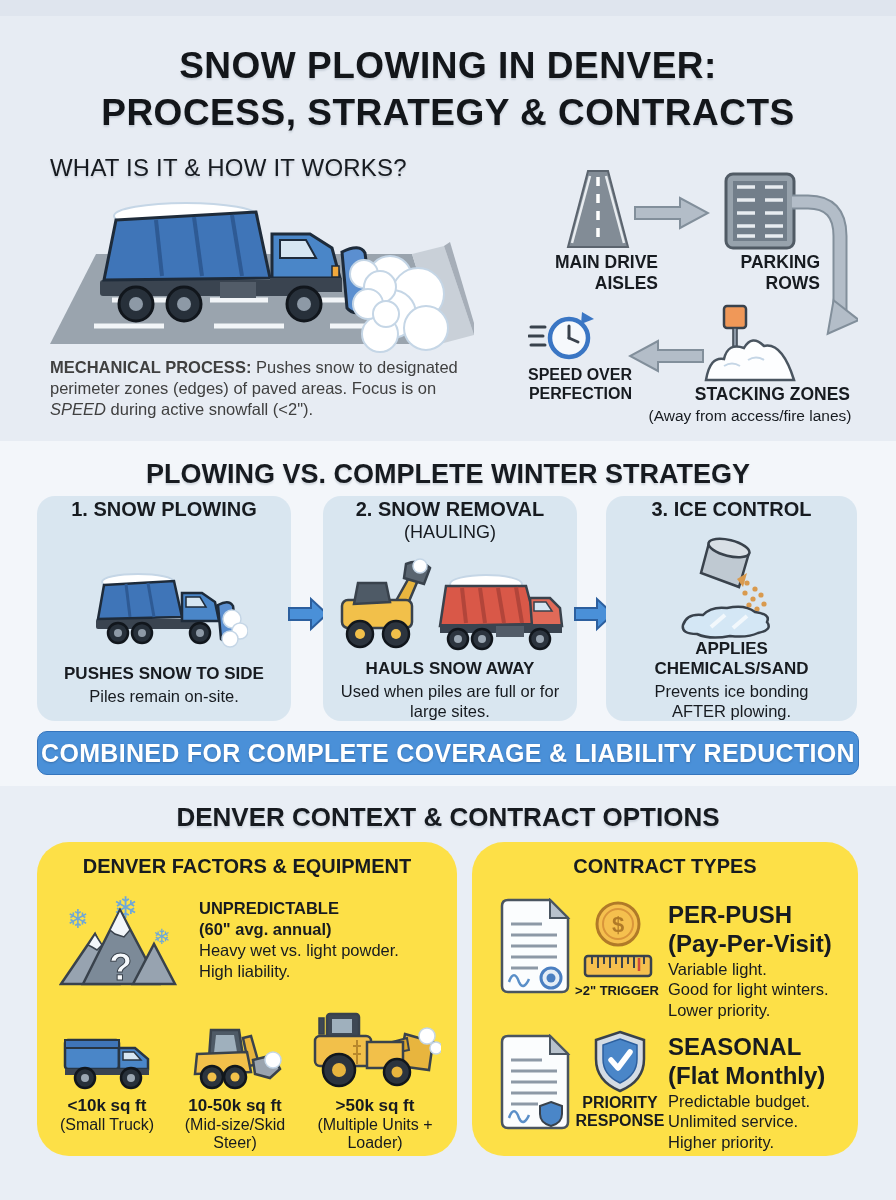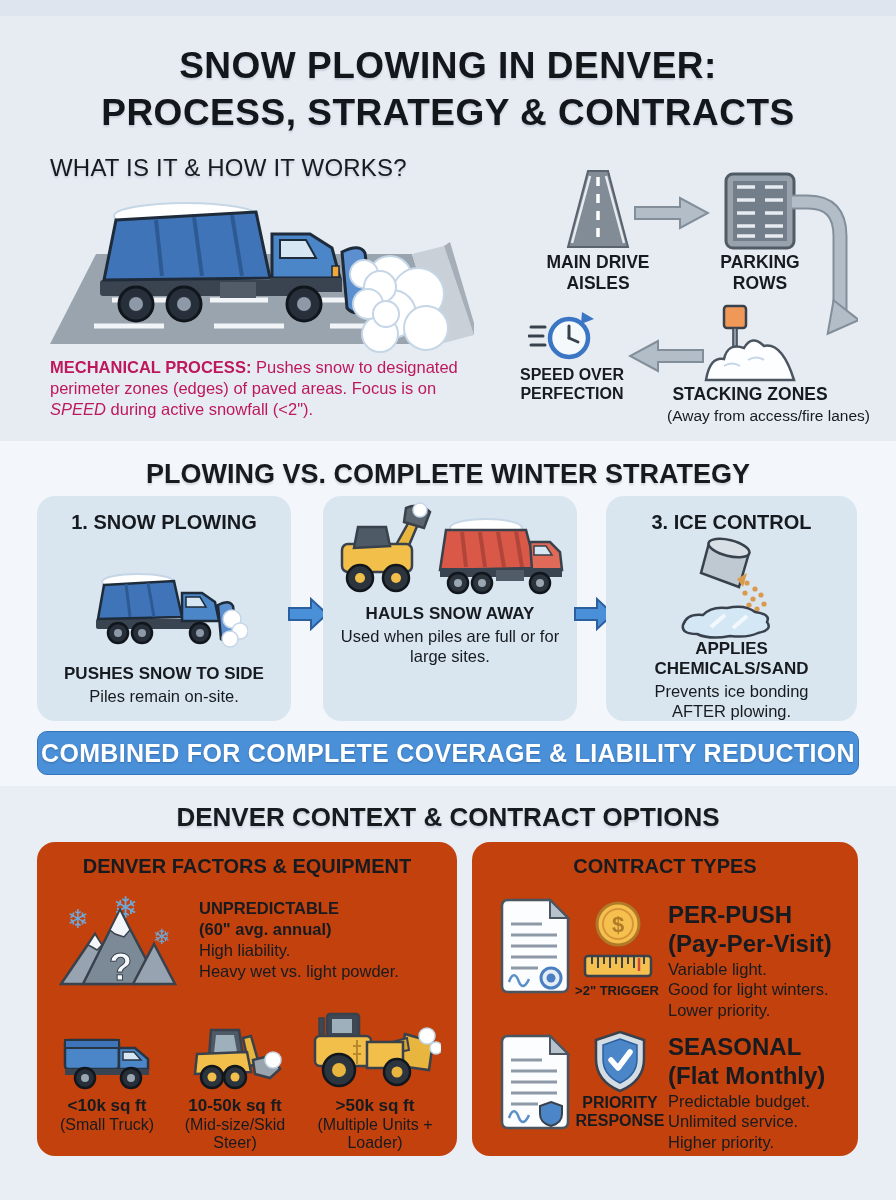--- a/index.html
+++ b/index.html
@@ -6,42 +6,42 @@
   html,body{background:#dfe5ee}
   body{font-family:"Liberation Sans",sans-serif;color:#171b20}
   #page{position:relative;width:896px;height:1200px;margin:16px auto;background:#e7ecf3;overflow:hidden}
   .abs{position:absolute}
   .b{font-weight:700}
   .shadow{text-shadow:0 2px 2px rgba(40,55,80,.16)}
   svg{display:block}
 
   .main-title{left:0;top:26px;width:896px;font-size:37px;font-weight:700;letter-spacing:.5px;line-height:1.28;text-align:center;color:#13161a}
   .h-left{left:50px;top:138px;font-size:24px;font-weight:400;letter-spacing:.2px}
-  .mech{left:50px;top:341px;width:420px;font-size:16.5px;line-height:1.27;color:#be185d}
+  .mech{left:50px;top:341px;width:420px;font-size:16.5px;line-height:1.27;color:#404040}
 
   .flow{left:500px;top:148px;width:396px;height:274px}
-  .flow-label{font-size:17.5px;font-weight:700;line-height:1.18;text-align:center}
-  .flow-sub{font-size:15.5px;line-height:1.15;text-align:right;font-weight:400}
+  .flow-label{font-size:17.5px;font-weight:700;line-height:1.18;text-align:right}
+  .flow-sub{font-size:15.5px;line-height:1.15;text-align:center;font-weight:400}
 
   .sec-mid{left:0;top:425px;width:896px;height:345px;background:#f3f6fa}
   .mid-title{left:0;top:18px;width:896px;font-size:27px;font-weight:700;text-align:center}
   .card{top:55px;height:225px;background:#d9e6f0;border-radius:18px;padding:0 12px;display:flex;flex-direction:column;align-items:center}
-  .card-head{height:60px;padding-top:15px;text-align:center}
+  .card-head{height:60px;padding-top:2px;text-align:center}
   .card-title{font-size:20px;font-weight:700}
   .card-sub{font-size:18px;font-weight:400;margin-top:1px}
   .card-icon{height:108px;display:flex;align-items:center;justify-content:center}
   .card-bold{font-size:17px;font-weight:700;text-align:center}
   .card-desc{font-size:16.5px;line-height:1.22;text-align:center;margin-top:2px}
   .banner{left:37px;top:290px;width:822px;height:44px;background:#4a90d8;border-radius:10px;border:1px solid #3575bd;
           color:#fff;font-size:25px;font-weight:700;letter-spacing:.3px;text-align:center;line-height:42px;
           text-shadow:0 1px 2px rgba(20,50,90,.35)}
 
   .sec-bot{left:0;top:770px;width:896px;height:430px;background:#e9eef5}
   .bot-title{left:0;top:16px;width:896px;font-size:26px;font-weight:700;text-align:center}
-  .panel{top:56px;height:314px;background:#c2410c;border-radius:18px}
+  .panel{top:56px;height:314px;background:#fde047;border-radius:32px}
   .panel-title{left:0;top:13px;width:100%;font-size:20px;font-weight:700;text-align:center}
   .factor-text{font-size:16.5px;line-height:1.27}
   .equip-col{text-align:center}
   .equip-icon{height:66px;display:flex;align-items:flex-end;justify-content:center;margin-bottom:6px}
   .equip-size{font-size:17px;font-weight:700}
   .equip-type{font-size:16px;line-height:1.15}
   .ct-title{font-size:24px;font-weight:700;line-height:1.22}
   .ct-line{font-size:16.5px;line-height:1.25}
   .badge{font-size:13px;font-weight:700;text-align:center;line-height:1.15}
   .badge2{font-size:16px;font-weight:700;text-align:center;line-height:1.15}
@@ -238,20 +238,24 @@
       <div class="card-desc">Piles remain on-site.</div>
     </div>
 
     <div class="abs" style="left:288px;top:155px">
       <svg width="40" height="36" viewBox="0 0 40 36">
         <polygon points="1,12 23,12 23,3 39,18 23,33 23,24 1,24" fill="#4a90d8" stroke="#2c5f9e" stroke-width="2"></polygon>
       </svg>
     </div>
 
     <div class="abs card" style="left:323px;width:254px">
+      <div class="card-head">
+        <div class="card-title">2. SNOW REMOVAL</div>
+        <div class="card-sub">(HAULING)</div>
+      </div>
       <div class="card-icon">
         <svg width="232" height="96" viewBox="0 0 232 96">
 
           <polygon points="58,50 76,18 84,22 70,55" fill="#e8b53e" stroke="#39424c" stroke-width="2.5"></polygon>
           <path d="M72,6 q14,-6 24,4 l-6,16 -20,-6 z" fill="#5a6570" stroke="#39424c" stroke-width="2.5"></path>
           <circle cx="86" cy="8" r="7" fill="#fff" stroke="#c5d6e6" stroke-width="1.5"></circle>
           <rect x="8" y="42" width="70" height="28" rx="6" fill="#f2c04a" stroke="#39424c" stroke-width="2.5"></rect>
           <polygon points="24,25 52,25 56,44 20,46" fill="#4e5a66" stroke="#39424c" stroke-width="2.5"></polygon>
           <circle cx="26" cy="76" r="13" fill="#2c343e" stroke="#11161c" stroke-width="2.5"></circle>
             <circle cx="26" cy="76" r="5" fill="#f2c04a"></circle>
@@ -338,22 +342,22 @@
           <polygon points="24,94 61,20 100,94" fill="#7c8a98" stroke="#39424c" stroke-width="2.5"></polygon>
           <polygon points="51,40 61,20 71,40 65,47 56,44" fill="#f2f6fa" stroke="#39424c" stroke-width="1.5"></polygon>
           <polygon points="74,94 95,54 116,94" fill="#97a3b0" stroke="#39424c" stroke-width="2.5"></polygon>
           <text x="50" y="90" font-size="38" font-weight="bold" fill="#f6f9fc" stroke="#39424c" stroke-width="1">?</text>
         </svg>
       </div>
 
       <div class="abs factor-text" style="left:162px;top:56px;width:250px">
         <div class="b">UNPREDICTABLE</div>
         <div class="b">(60" avg. annual)</div>
+        <div>Heavy wet vs. light powder.</div>
         <div>High liability.</div>
-        <div>Heavy wet vs. light powder.</div>
       </div>
 
       <div class="abs equip-col" style="left:8px;top:182px;width:124px">
         <div class="equip-icon">
           <svg width="92" height="62" viewBox="0 0 92 62">
             <rect x="4" y="12" width="54" height="29" rx="3" fill="#4a86c8" stroke="#283644" stroke-width="2.5"></rect>
             <rect x="4" y="12" width="54" height="8" fill="#3f75b8" stroke="#283644" stroke-width="2"></rect>
             <path d="M58,20 h16 l13,11 v10 h-29 z" fill="#4a86c8" stroke="#283644" stroke-width="2.5"></path>
             <polygon points="62,24 73,24 80,32 62,32" fill="#d6e6f2" stroke="#283644" stroke-width="1.5"></polygon>
             <rect x="4" y="41" width="84" height="6" fill="#3a4450"></rect>

